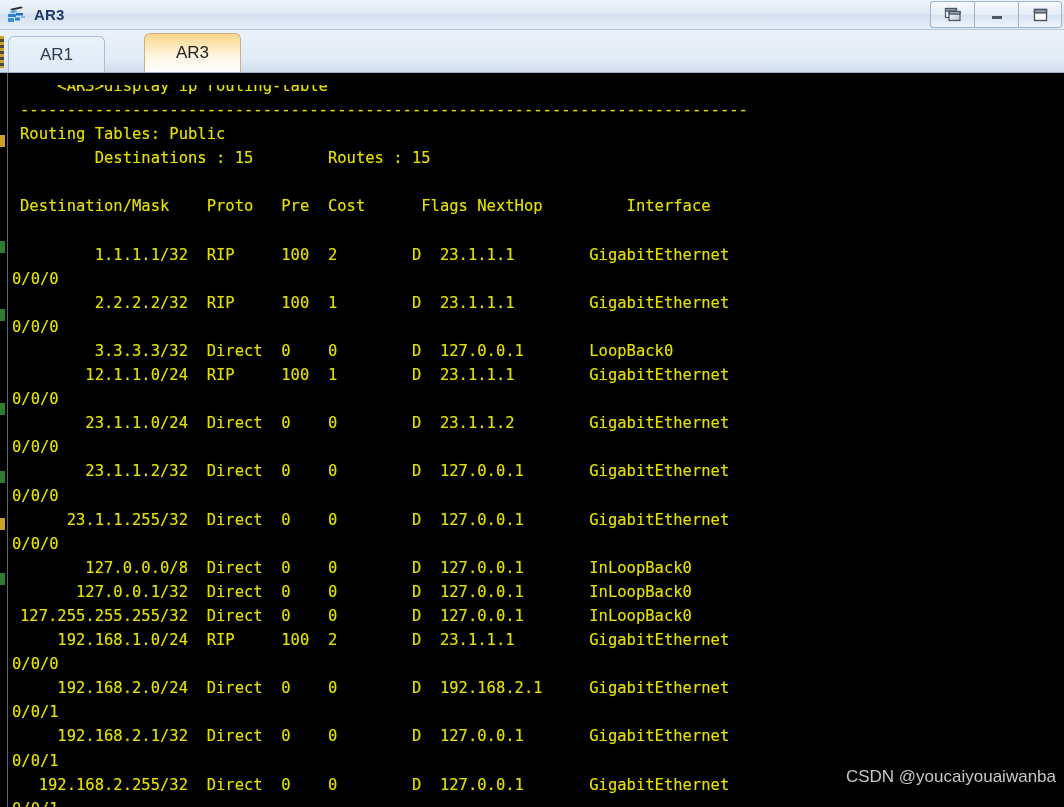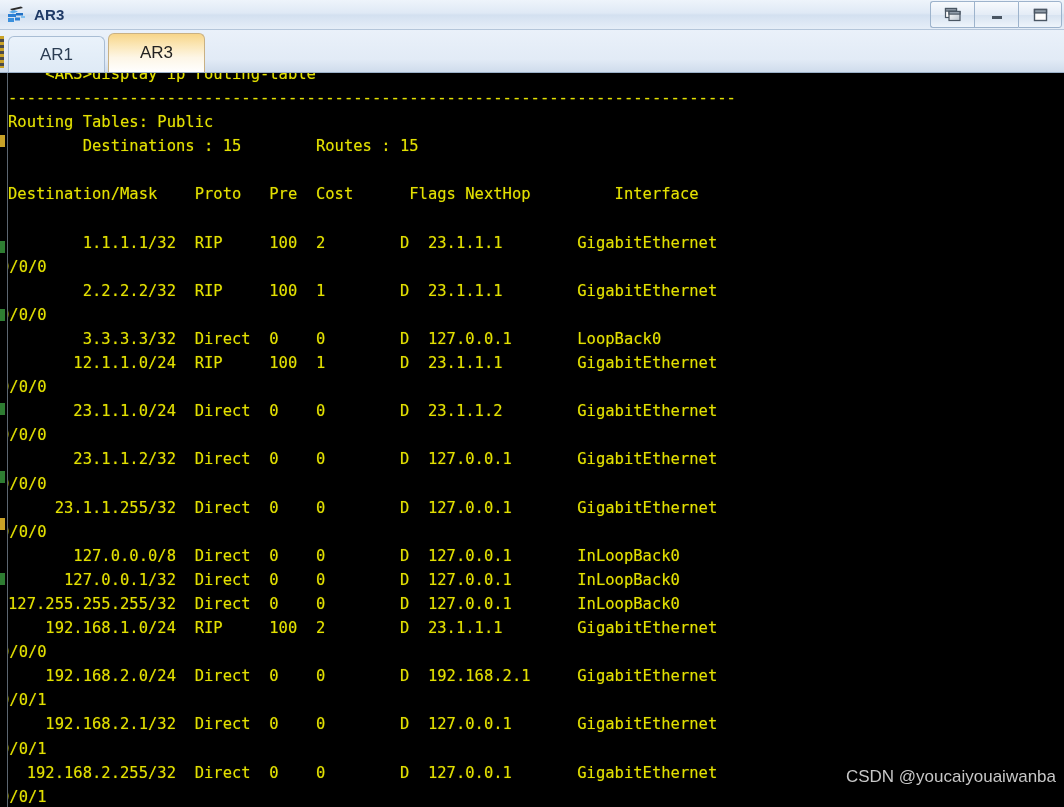--- a/index.html
+++ b/index.html
@@ -60,20 +60,21 @@
 
   
   .tabstrip {
     flex: 0 0 43px;
     height: 43px;
     background: linear-gradient(to bottom, #eaf1fa 0%, #e2ebf6 70%, #cfdcec 100%);
     border-bottom: 1px solid #9bb0c8;
     display: flex; align-items: flex-end;
     padding-left: 8px;
     position: relative;
+    gap: 36px;
   }
   .tabstrip::before {
     content: "";
     position: absolute;
     left: 0; top: 6px; bottom: 4px;
     width: 4px;
     background: repeating-linear-gradient(to bottom, #c9a227 0 3px, #4a4a4a 3px 6px);
   }
   .tab {
     height: 36px;
@@ -114,21 +115,21 @@
     border-right: 1px solid #5c6670;
     z-index: 2;
   }
   .gutter i {
     position: absolute;
     left: 0; width: 5px; height: 12px; display:block;
   }
   .screen {
     position: absolute;
     left: 0; top: 0; right: 0; bottom: 0;
-    padding: 0;
+    padding: 12px;
     font-family: "DejaVu Sans Mono", "Liberation Mono", monospace;
     font-size: 15.5px;
     line-height: 24.1px;
     color: #e3e000;
     white-space: pre;
     letter-spacing: 0px;
     text-shadow: 0 0 1px rgba(190,190,0,.5);
   }
   .screen .line { height: 24.1px; padding-left: 8px; }
   .screen .clip { height: 13px; overflow: hidden; position: relative; }

